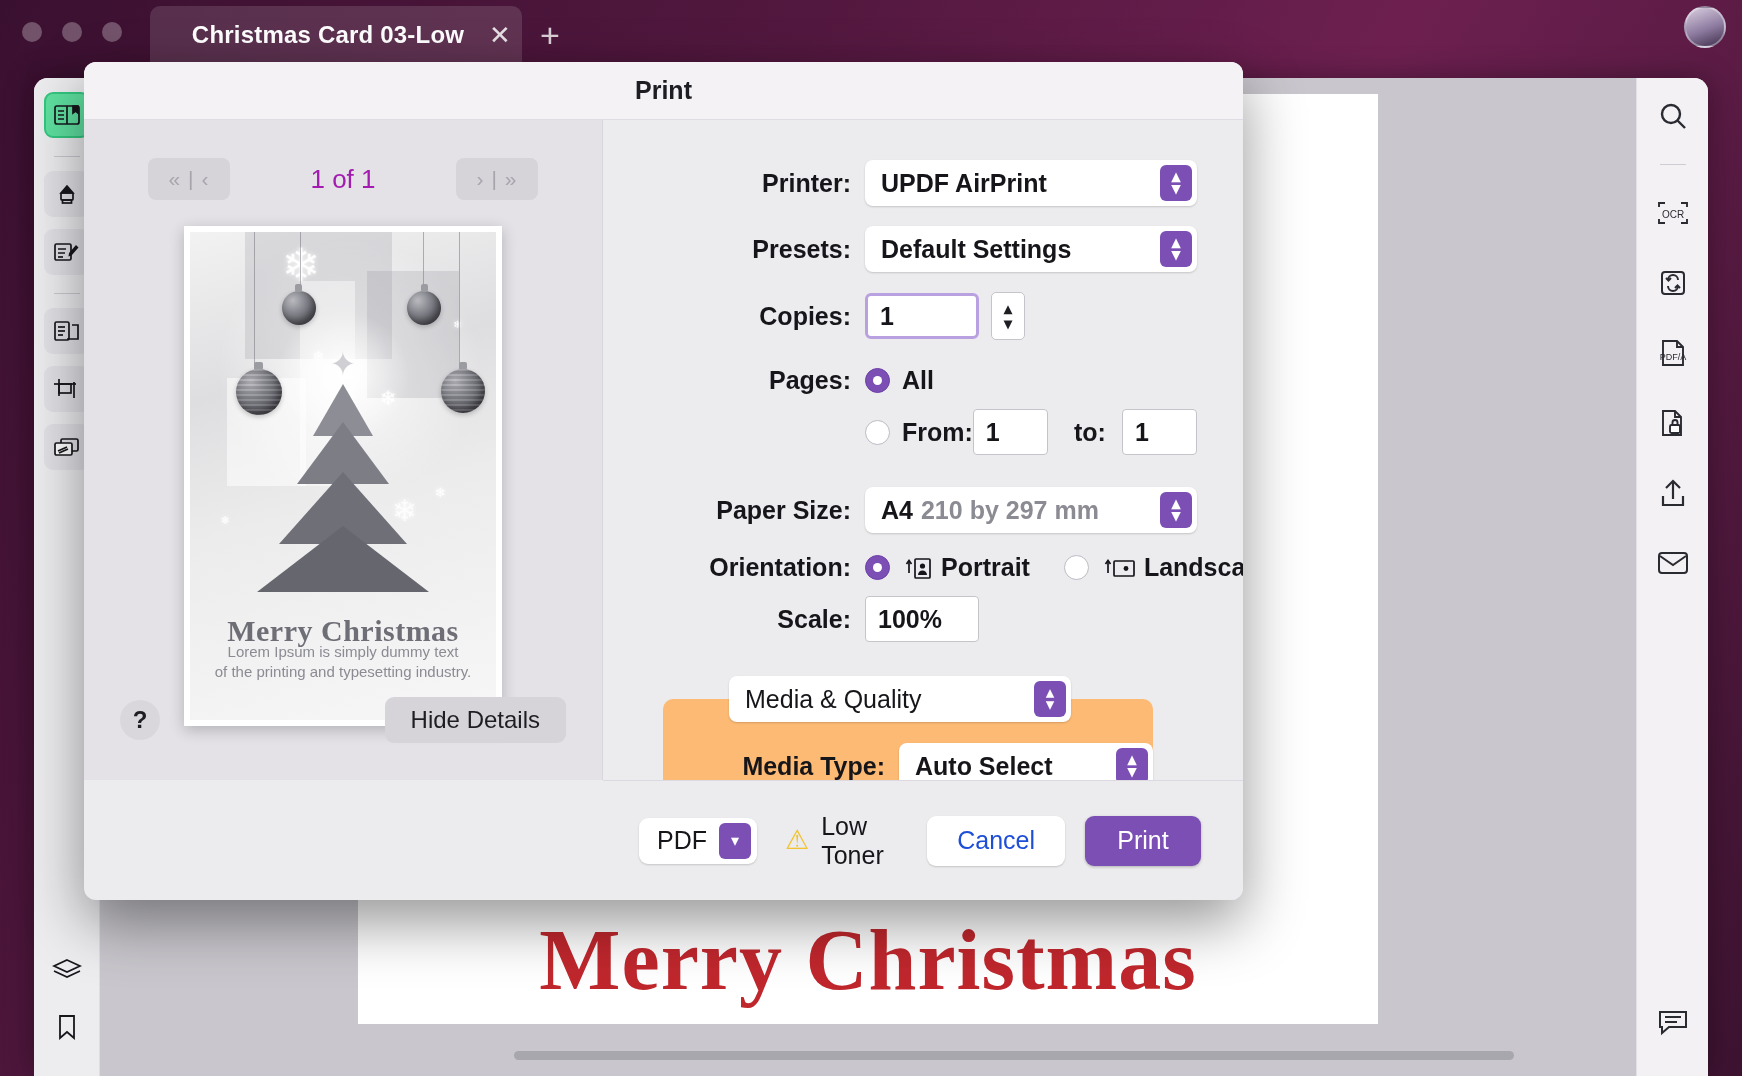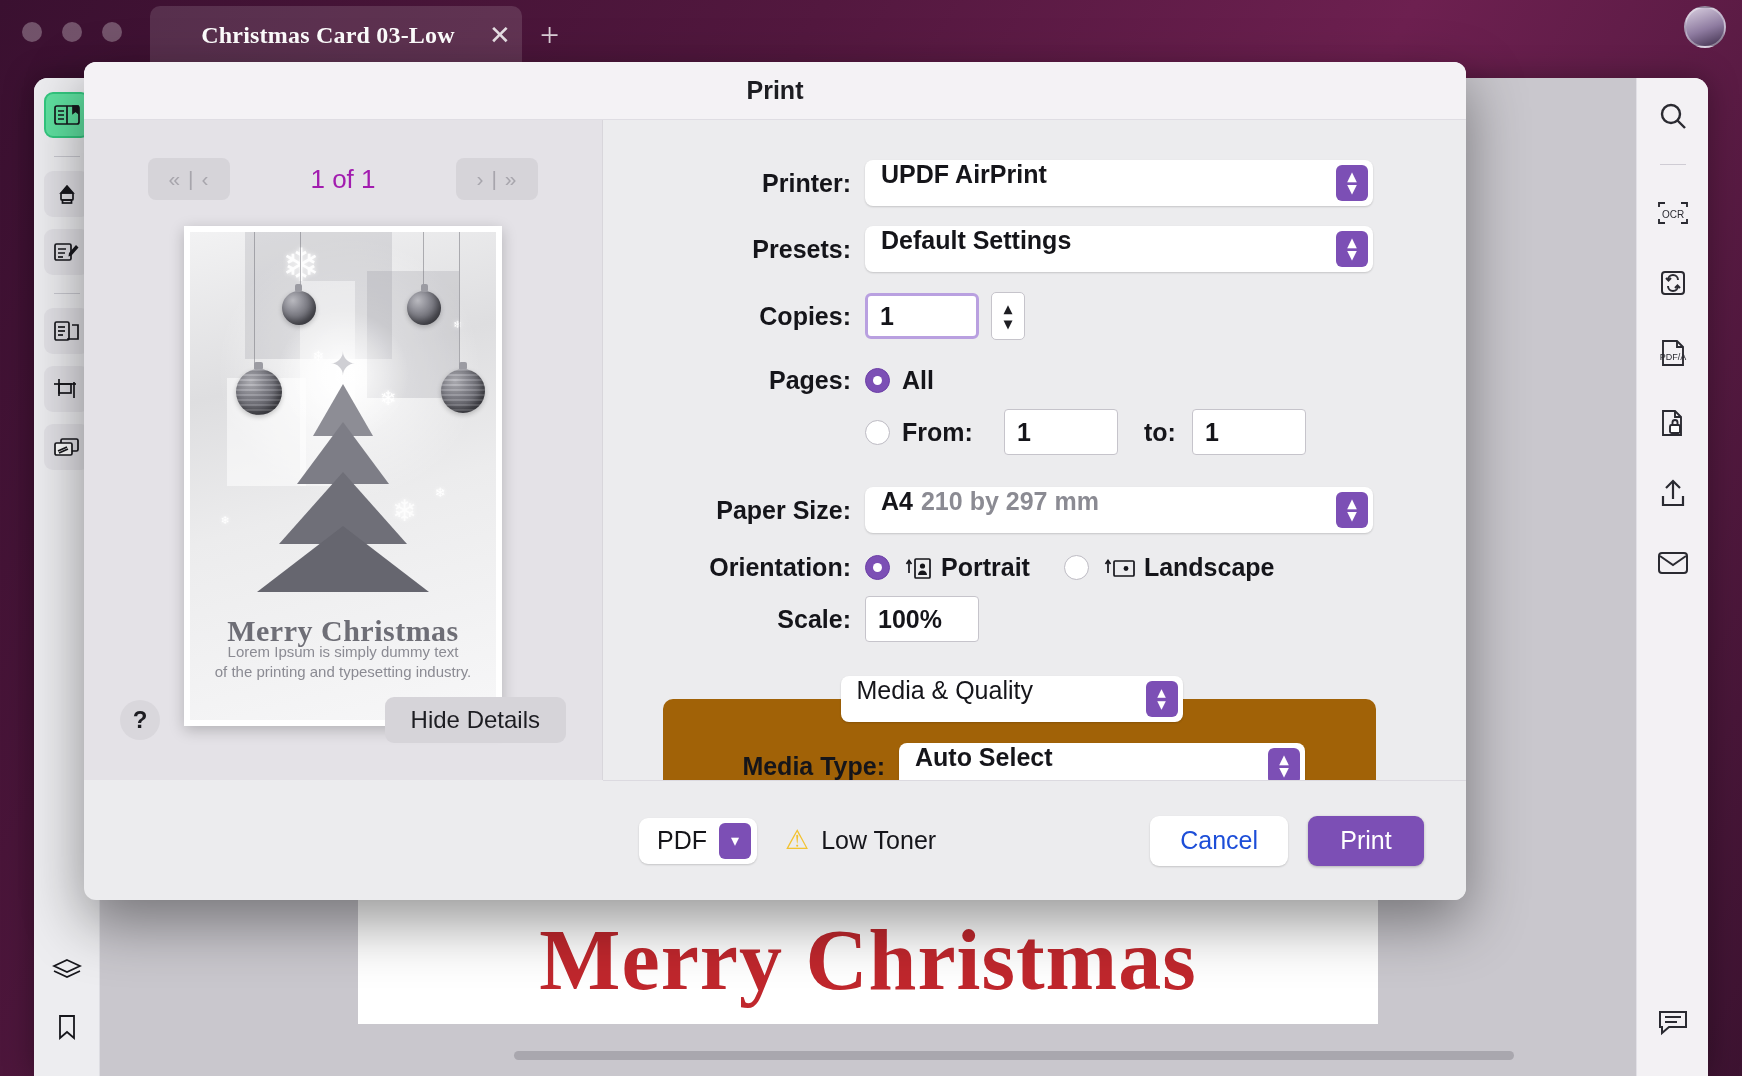--- a/index.html
+++ b/index.html
@@ -23,21 +23,20 @@
     border-radius: 14px 14px 0 0;
     box-shadow: 0 0 30px rgba(0,0,0,.35);
     overflow: hidden;
   }
 
   
   #titlebar {
     position: absolute; left: 0; top: 0;
     width: 1742px; height: 78px;
     z-index: 5;
-    font-family: Liberation Serif, serif;
   }
   .traffic {
     position: absolute; top: 22px;
     width: 20px; height: 20px; border-radius: 50%;
     background: rgba(255,255,255,.28);
   }
   #tl-close { left: 22px; }
   #tl-min   { left: 62px; }
   #tl-max   { left: 102px; }
 
@@ -127,21 +126,21 @@
   #hscroll {
     position: absolute; left: 480px; bottom: 16px;
     width: 1000px; height: 9px;
     background: #a9a7ae; border-radius: 5px;
   }
 
   
   #print-dialog {
     position: absolute;
     left: 84px; top: 62px;
-    width: 1382px; height: 838px;
+    width: 1159px; height: 838px;
     background: #ececee;
     border-radius: 12px;
     box-shadow: 0 22px 60px rgba(0,0,0,.42);
     overflow: hidden;
     z-index: 20;
     display: flex; flex-direction: column;
   }
   #dialog-header {
     height: 58px; min-height: 58px;
     background: #f4f2f5;
@@ -297,21 +296,21 @@
   .row-label {
     width: 262px; min-width: 262px;
     text-align: right; padding-right: 14px;
     font-size: 25px; color: #15151a;
   }
   .popup {
     position: relative;
     height: 46px; background: #fff;
     border-radius: 8px;
     box-shadow: 0 1px 2px rgba(0,0,0,.17);
-    display: flex; align-items: flex-start;
+    display: flex; align-items: center;
     padding: 0 56px 0 16px;
     font-size: 25px; color: #15151a;
   }
   .popup .dim { color: #8b8b93; margin-left: 8px; }
   .stepper-arrows {
     position: absolute; right: 5px; top: 5px;
     width: 32px; height: 36px;
     background: #7c4fb5; border-radius: 6px;
     display: flex; flex-direction: column;
     align-items: center; justify-content: center;
@@ -348,21 +347,21 @@
   .orient-icon {
     display: inline-flex; align-items: center;
     margin: 0 7px 0 2px; color: #15151a;
   }
   #media-select-wrap {
     display: flex; justify-content: center;
     margin: 34px 0 0;
   }
   #media-panel {
     margin: -23px 44px 0 60px;
-    background: #a16207;
+    background: #fdba74;
     border-radius: 10px;
     padding: 44px 0 34px;
   }
   #dialog-footer {
     height: 120px; min-height: 120px;
     border-top: 1px solid #dcdae0;
     background: #ececee;
     display: flex; align-items: center;
     padding: 0 42px 0 36px;
     margin-left: 519px;

